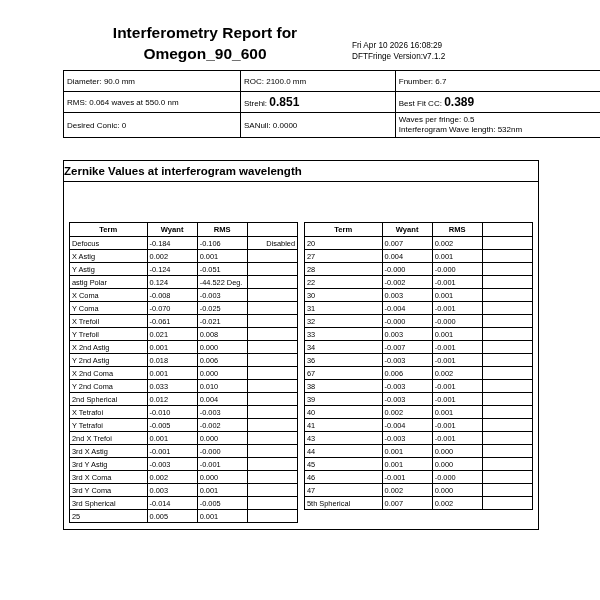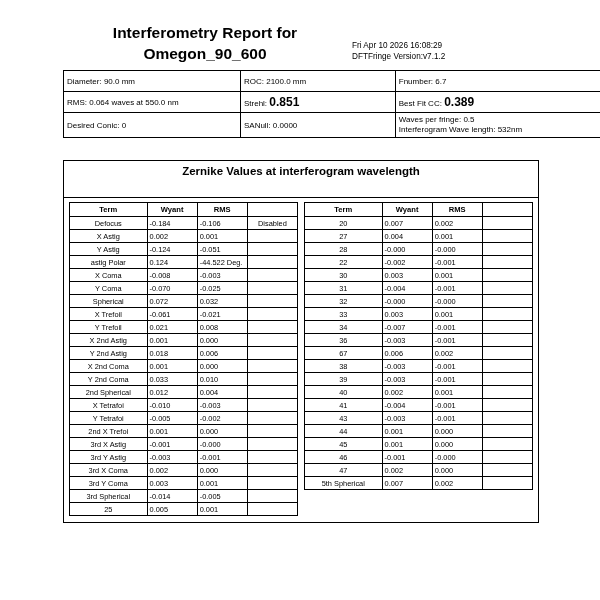--- a/index.html
+++ b/index.html
@@ -77,56 +77,56 @@
   
   .zernike-box {
     position: absolute;
     left: 63px;
     top: 160px;
     width: 474px;
     border: 1px solid #000;
     background: #fff;
   }
   .zernike-title {
-    text-align: center;
     font-size: 11.5px;
     font-weight: bold;
-    padding: 4px 0 20px 0;
+    padding: 4px 0 4px 0;
     border-bottom: 1px solid #000;
   }
   .zcols {
     display: flex;
     padding: 4px 5px 6px 5px;
     gap: 6px;
   }
   .zcol {
     flex: 1 1 0;
   }
   table.ztab {
     width: 100%;
     border-collapse: collapse;
     table-layout: fixed;
+    margin-top: 36px;
   }
   table.ztab th, table.ztab td {
     border: 1px solid #000;
     font-size: 7.4px;
     height: 12px;
     padding: 0 2px;
     overflow: hidden;
     white-space: nowrap;
   }
   table.ztab th {
     text-align: center;
     font-weight: bold;
     font-size: 7.6px;
     height: 13px;
   }
-  td.term { text-align: center; }
+  td.term { text-align: left; }
   td.num  { text-align: left; }
-  td.flag { text-align: center; }
+  td.flag { text-align: right; }
   col.c-term { width: 34%; }
   col.c-wy   { width: 22%; }
   col.c-rms  { width: 22%; }
   col.c-flag { width: 22%; }
 </style>
 </head>
 <body>
 
 <div id="page">
 
@@ -225,26 +225,20 @@
                 <td class="num">-0.003</td>
                 <td class="flag"></td>
               </tr>
               <tr>
                 <td class="term">Y Coma</td>
                 <td class="num">-0.070</td>
                 <td class="num">-0.025</td>
                 <td class="flag"></td>
               </tr>
               <tr>
-                <td class="term">Spherical</td>
-                <td class="num">0.072</td>
-                <td class="num">0.032</td>
-                <td class="flag"></td>
-              </tr>
-              <tr>
                 <td class="term">X Trefoil</td>
                 <td class="num">-0.061</td>
                 <td class="num">-0.021</td>
                 <td class="flag"></td>
               </tr>
               <tr>
                 <td class="term">Y Trefoil</td>
                 <td class="num">0.021</td>
                 <td class="num">0.008</td>
                 <td class="flag"></td>

